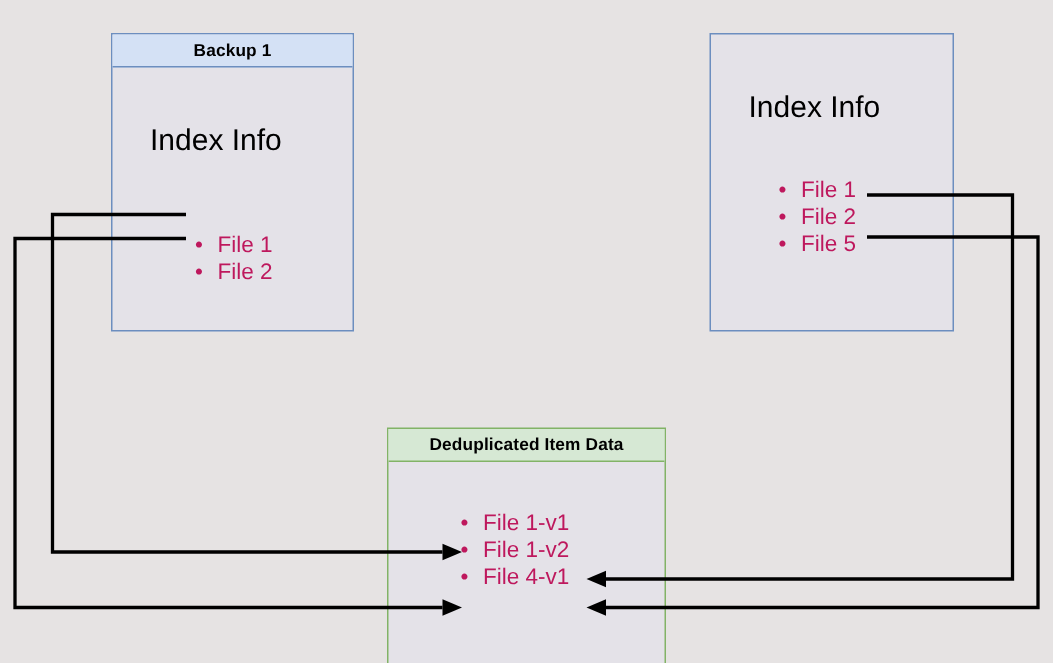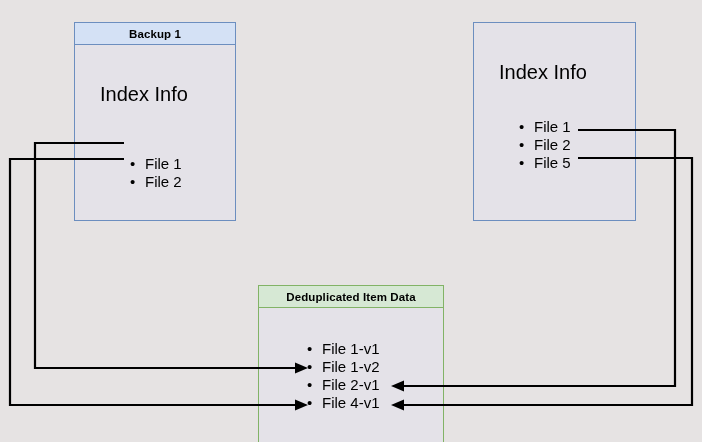--- a/index.html
+++ b/index.html
@@ -61,21 +61,21 @@
   .file-list {
     position: absolute;
     list-style: none;
     margin: 0;
     padding: 0;
   }
   .file-list li {
     position: relative;
     font-size: 15px;
     line-height: 18px;
-    color: #000000;
+    color: #be185d;
     white-space: nowrap;
     padding-left: 15px;
     margin: 0;
   }
   .file-list li::before {
     content: "\2022";
     position: absolute;
     left: 0;
     top: 0;
     font-size: 15px;
@@ -127,21 +127,20 @@
       </ul>
     </div>
   </div>
 
   <div class="node green" style="left:258px; top:265px; width:186px; height:159px;text-align:right;">
     <div class="node-header">Deduplicated Item Data</div>
     <div class="node-body">
       <ul class="file-list" style="left:48px; top:32px;">
         <li>File 1-v1</li>
         <li>File 1-v2</li>
-        <li>File 2-v1</li>
         <li>File 4-v1</li>
       </ul>
     </div>
   </div>
 
   <svg class="svg-layer" viewBox="0 0 702 442" width="702" height="442">
 
     <path class="edge" d="M 124 123 L 35 123 L 35 348 L 295 348"></path>
     <polygon class="arrowhead" points="295,342.5 308,348 295,353.5"></polygon>
 

